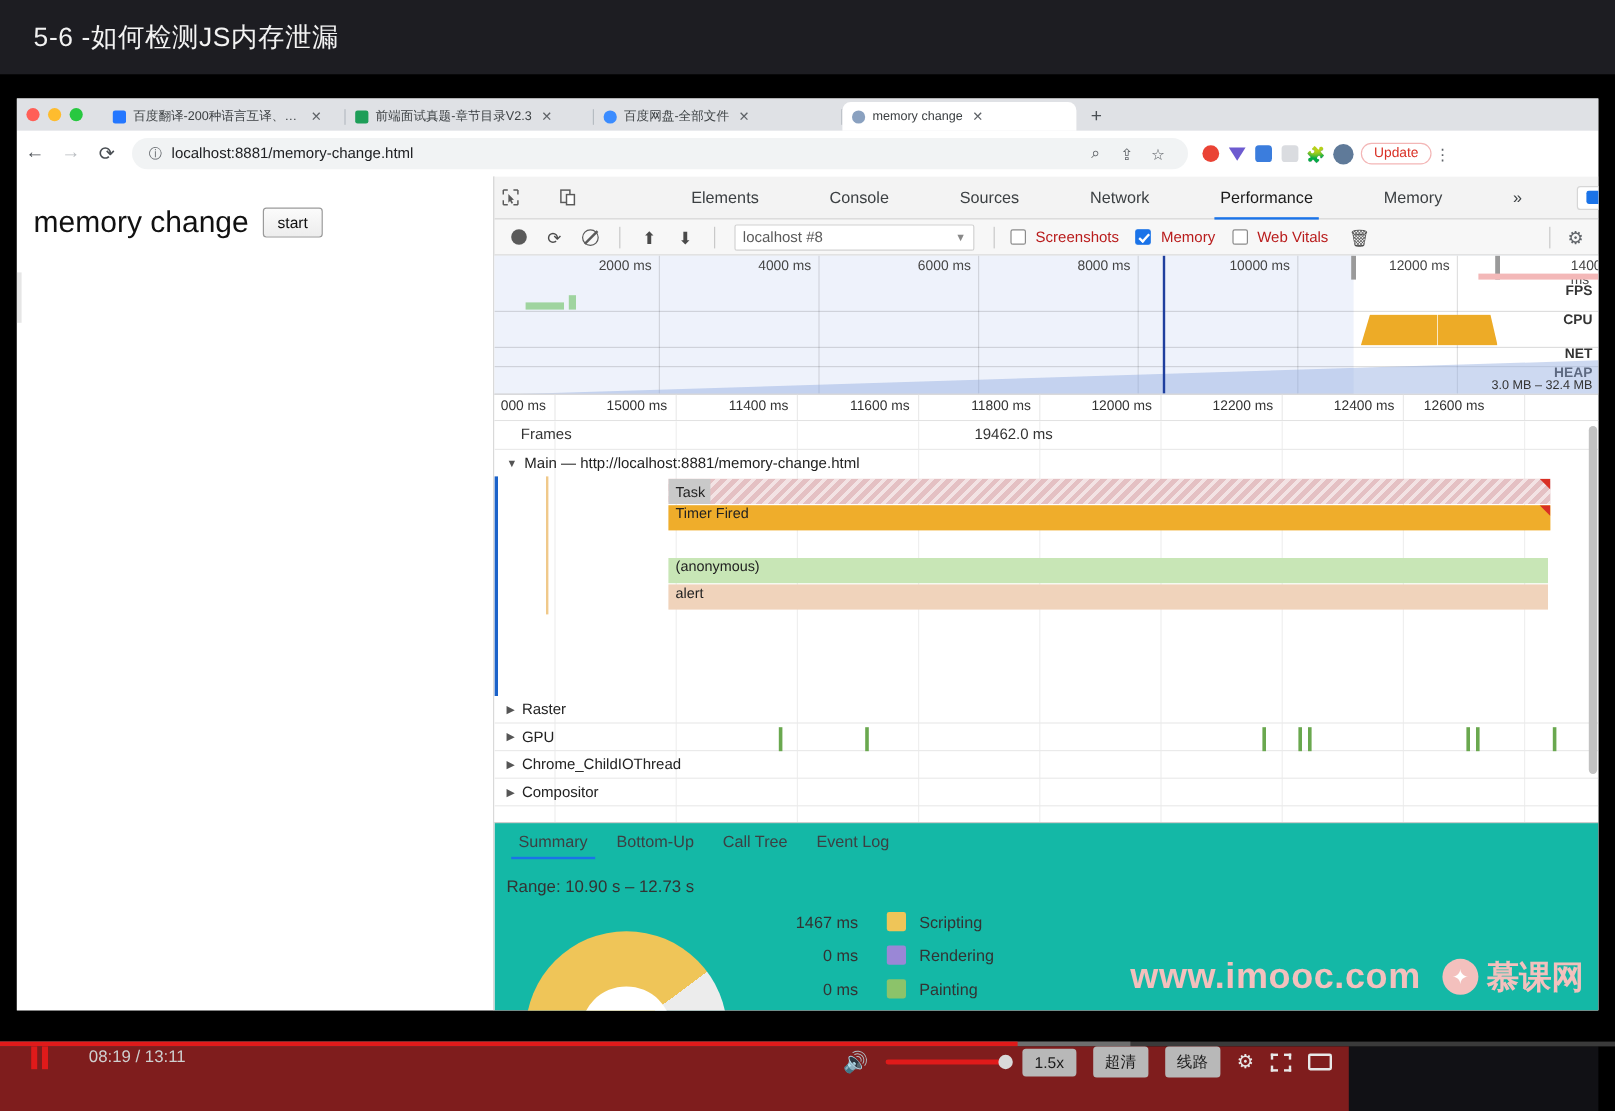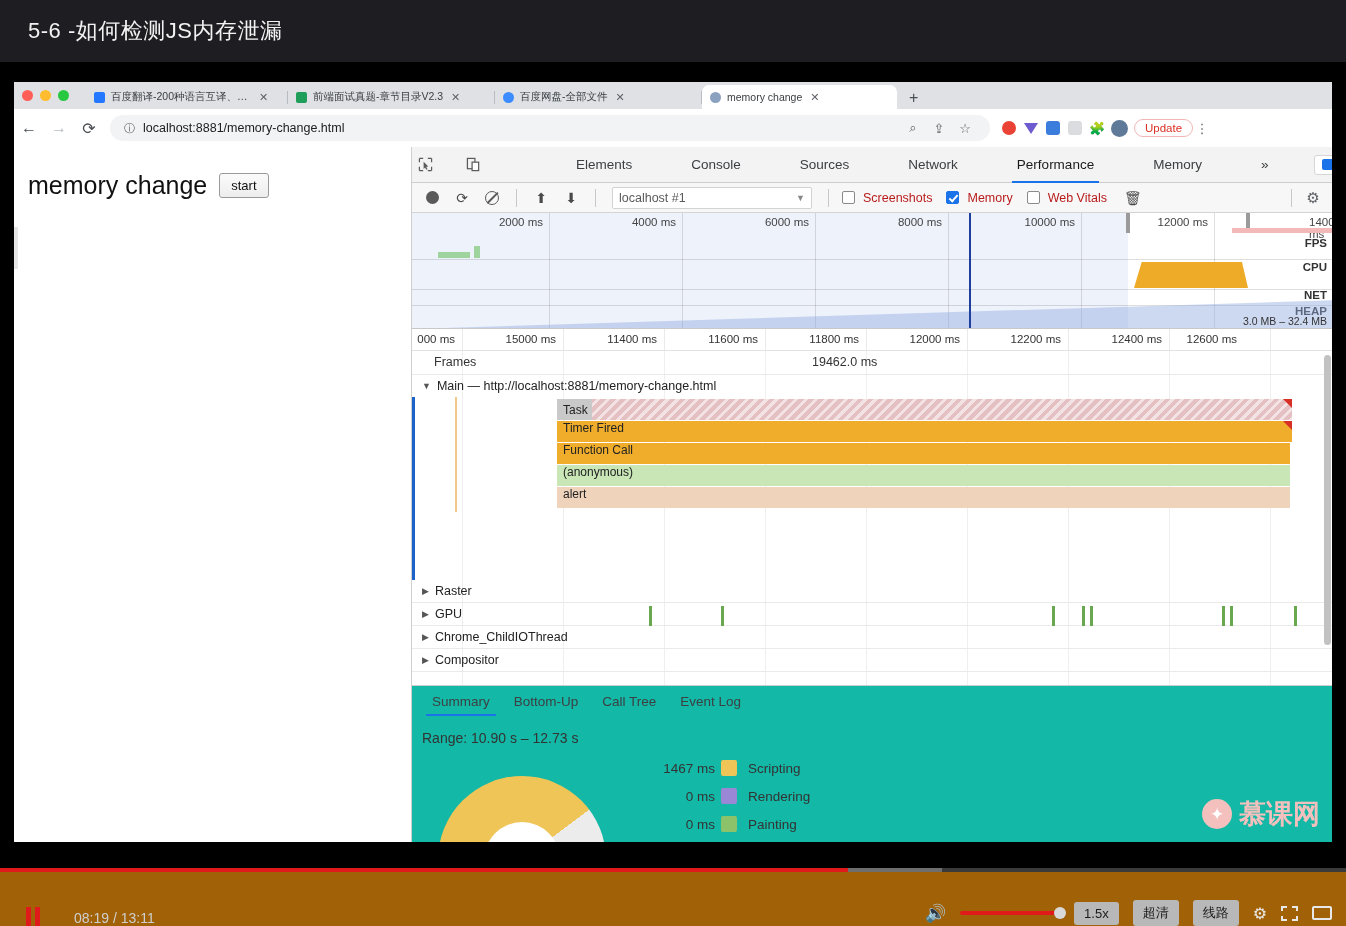--- a/index.html
+++ b/index.html
@@ -177,37 +177,37 @@
   .drw-tab.active::after { content: ""; position: absolute; left: 6px; right: 6px; bottom: 0; height: 2px; background: #1a73e8; }
   .range-txt { font-size: 14px; color: #333; padding: 14px 0 0 10px; }
   .summary-body { position: relative; height: 96px; }
   .donut {
     position: absolute; left: 26px; top: 30px; width: 168px; height: 168px; border-radius: 50%;
     background: conic-gradient(from 190deg, #efc558 0 62%, #ececec 62% 100%);
   }
   .donut::after { content: ""; position: absolute; left: 46px; top: 46px; width: 76px; height: 76px; border-radius: 50%; background: #fff; }
   .legend { position: absolute; left: 225px; top: 14px; }
   .leg-row { display: flex; align-items: center; margin-bottom: 12px; font-size: 13.5px; color: #333; }
-  .leg-val { width: 78px; text-align: right; margin-right: 6px; }
+  .leg-val { width: 78px; text-align: right; margin-right: 24px; }
   .leg-sw { width: 16px; height: 16px; border-radius: 2px; margin-right: 11px; }
 
   
   .watermark { position: absolute; right: 12px; bottom: 10px; display: flex; align-items: center; gap: 18px; }
   .wm-text { font-size: 30px; font-weight: bold; color: #f3c0bd; letter-spacing: .5px; }
   .wm-logo { display: flex; align-items: center; gap: 7px; }
   .wm-circle { width: 30px; height: 30px; border-radius: 50%; background: #f3c0bd; display: flex; align-items: center; justify-content: center; color: #fff; font-size: 17px; }
   .wm-cn { font-size: 27px; color: #f3c0bd; font-weight: bold; }
 
   
   .progress-wrap { position: absolute; left: 0; bottom: 54px; width: 1346px; height: 4px; background: #3a3a3a; }
   .progress-played { position: absolute; left: 0; top: 0; height: 4px; background: #e01a1a; }
   .progress-buffer { position: absolute; top: 0; height: 4px; background: #6e6e6e; }
   .controls {
-    position: absolute; left: 0; bottom: 0; width: 1346px; height: 54px;
-    background: #a16207; display: flex; align-items: flex-end; padding: 0 14px;
+    position: absolute; left: 0; bottom: 0; width: 1124px; height: 54px;
+    background: #7f1d1d; display: flex; align-items: flex-start; padding: 0 14px;
   }
   .pause { display: flex; gap: 4px; margin-left: 12px; }
   .pause span { width: 5px; height: 19px; background: #e01a1a; }
   .time-txt { color: #cfcfcf; font-size: 14px; margin-left: 34px; }
   .ctrl-right { margin-left: auto; display: flex; align-items: center; gap: 14px; }
   .vol-ic { color: #e8e8e8; font-size: 17px; }
   .vol-track { position: relative; width: 100px; height: 4px; background: #e01a1a; border-radius: 2px; }
   .vol-knob { position: absolute; right: -6px; top: -4px; width: 12px; height: 12px; border-radius: 50%; background: #d9d9d9; }
   .pill-btn { background: #b8b8b8; color: #1c1c1c; font-size: 13px; border-radius: 3px; padding: 4px 10px; }
   .ctrl-ic { color: #e8e8e8; font-size: 16px; }
@@ -351,21 +351,21 @@
               </div>
             <div class="pb">⟳</div>
             <div class="pb">
                 <span class="no-sign"></span>
               </div>
             <div class="vdiv"></div>
             <div class="pb">⬆</div>
             <div class="pb">⬇</div>
             <div class="vdiv"></div>
             <div class="sel-box">
-              <span>localhost #1</span>
+              <span>localhost #8</span>
               <span class="caret">▼</span>
             </div>
             <div class="vdiv"></div>
             <label class="cbx-wrap">
               <span class="cbx"></span>
               <span>Screenshots</span>
             </label>
             <label class="cbx-wrap">
               <span class="cbx on"></span>
               <span>Memory</span>
@@ -472,23 +472,20 @@
 
             <div class="main-track" style="height:183px">
               <div class="flame f-task" style="left:142px;top:2px;width:735px">
                 <span class="lbl-bg">Task</span>
                 <span class="warn-tri"></span>
               </div>
               <div class="flame f-orange" style="left:142px;top:24px;width:735px">
                 <span>Timer Fired</span>
                 <span class="warn-tri"></span>
               </div>
-              <div class="flame f-orange" style="left:142px;top:46px;width:733px">
-                <span>Function Call</span>
-              </div>
               <div class="flame f-green" style="left:142px;top:68px;width:733px">
                 <span>(anonymous)</span>
               </div>
               <div class="flame f-peach" style="left:142px;top:90px;width:733px">
                 <span>alert</span>
               </div>
               <div style="position:absolute;left:40px;top:0;width:2px;height:115px;background:#f0c98a"></div>
             </div>
 
             <div class="track-row">
@@ -554,20 +551,21 @@
                   <span>Painting</span>
                 </div>
               </div>
             </div>
           </div>
 
         </div>
       </div>
 
       <div class="watermark">
+        <span class="wm-text">www.imooc.com</span>
         <span class="wm-logo">
           <span class="wm-circle">✦</span>
           <span class="wm-cn">慕课网</span>
         </span>
       </div>
 
     </div>
   </div>
 
   <div class="progress-wrap">

